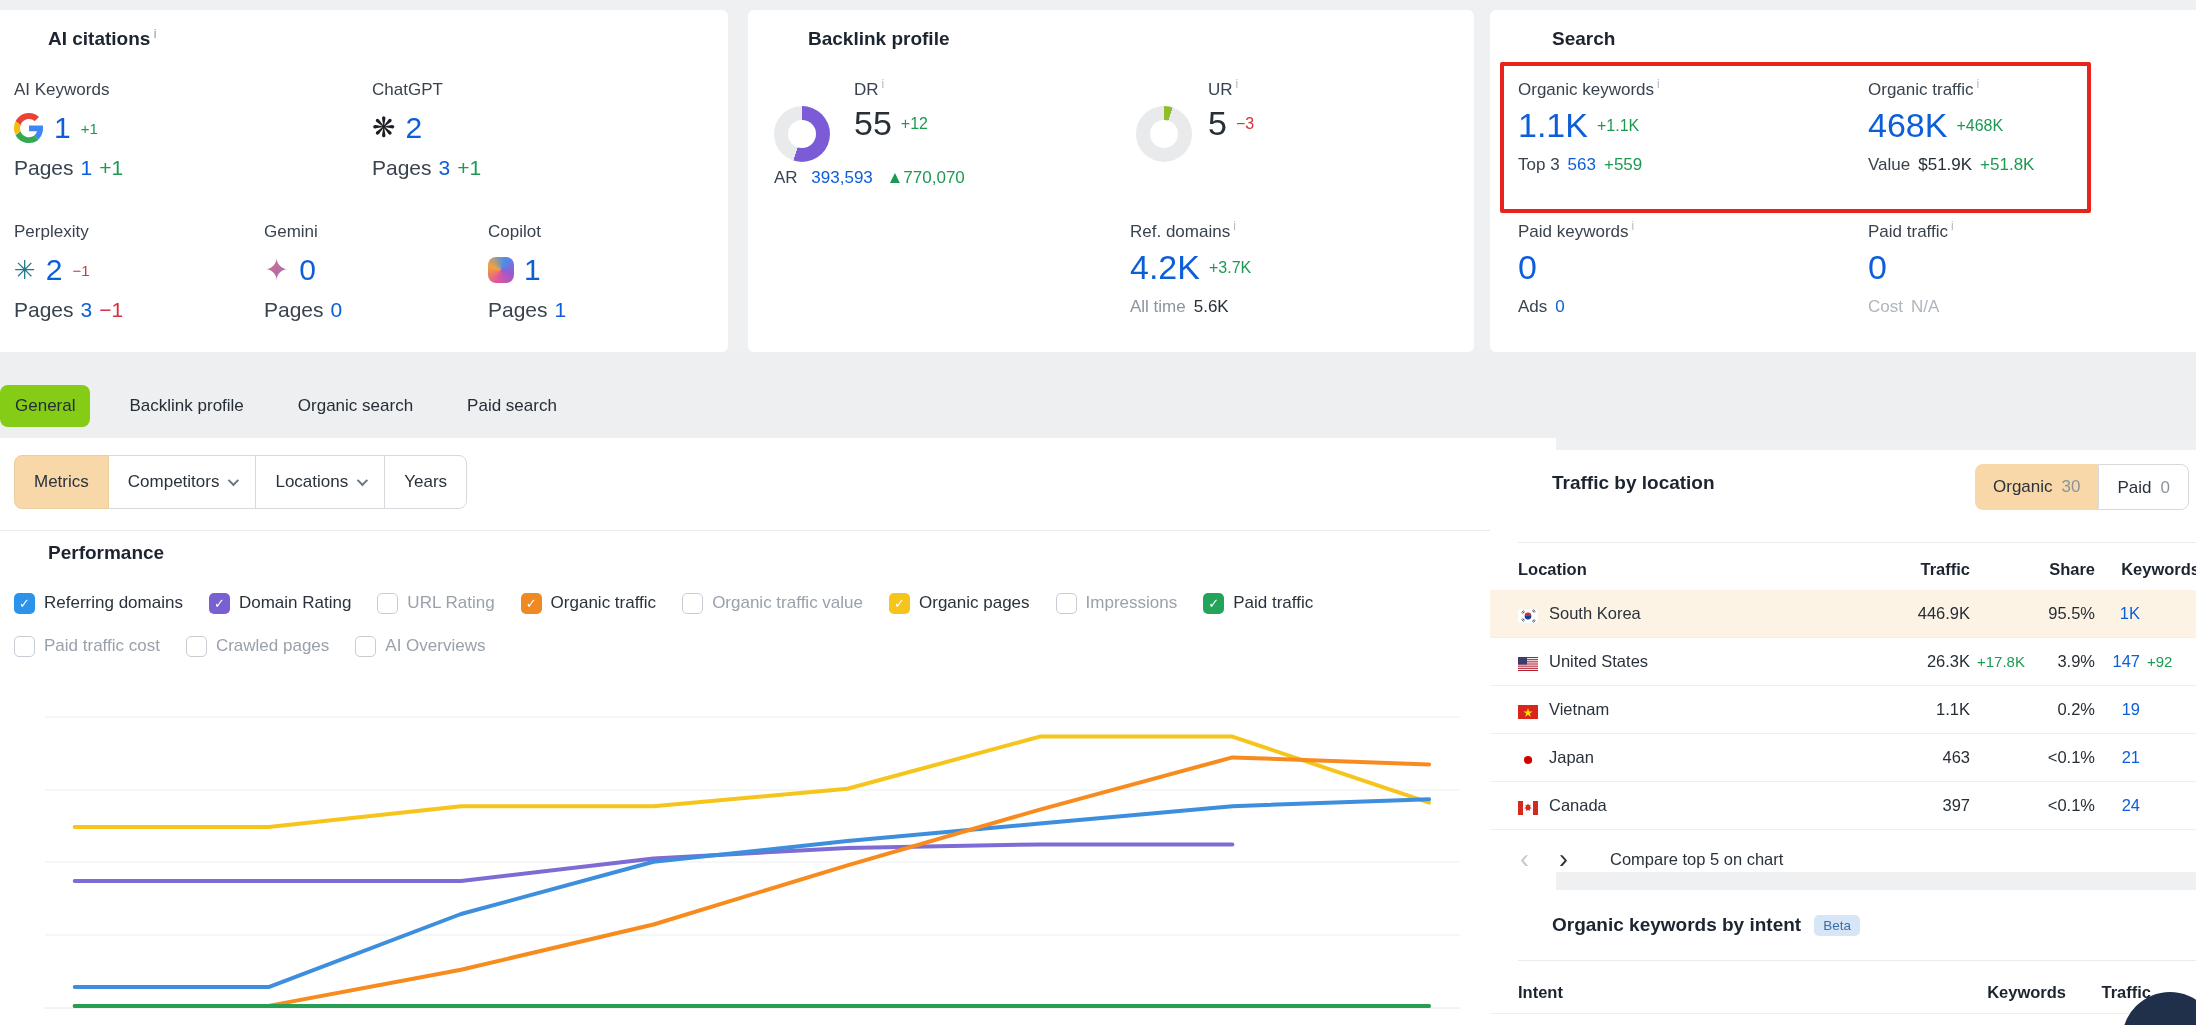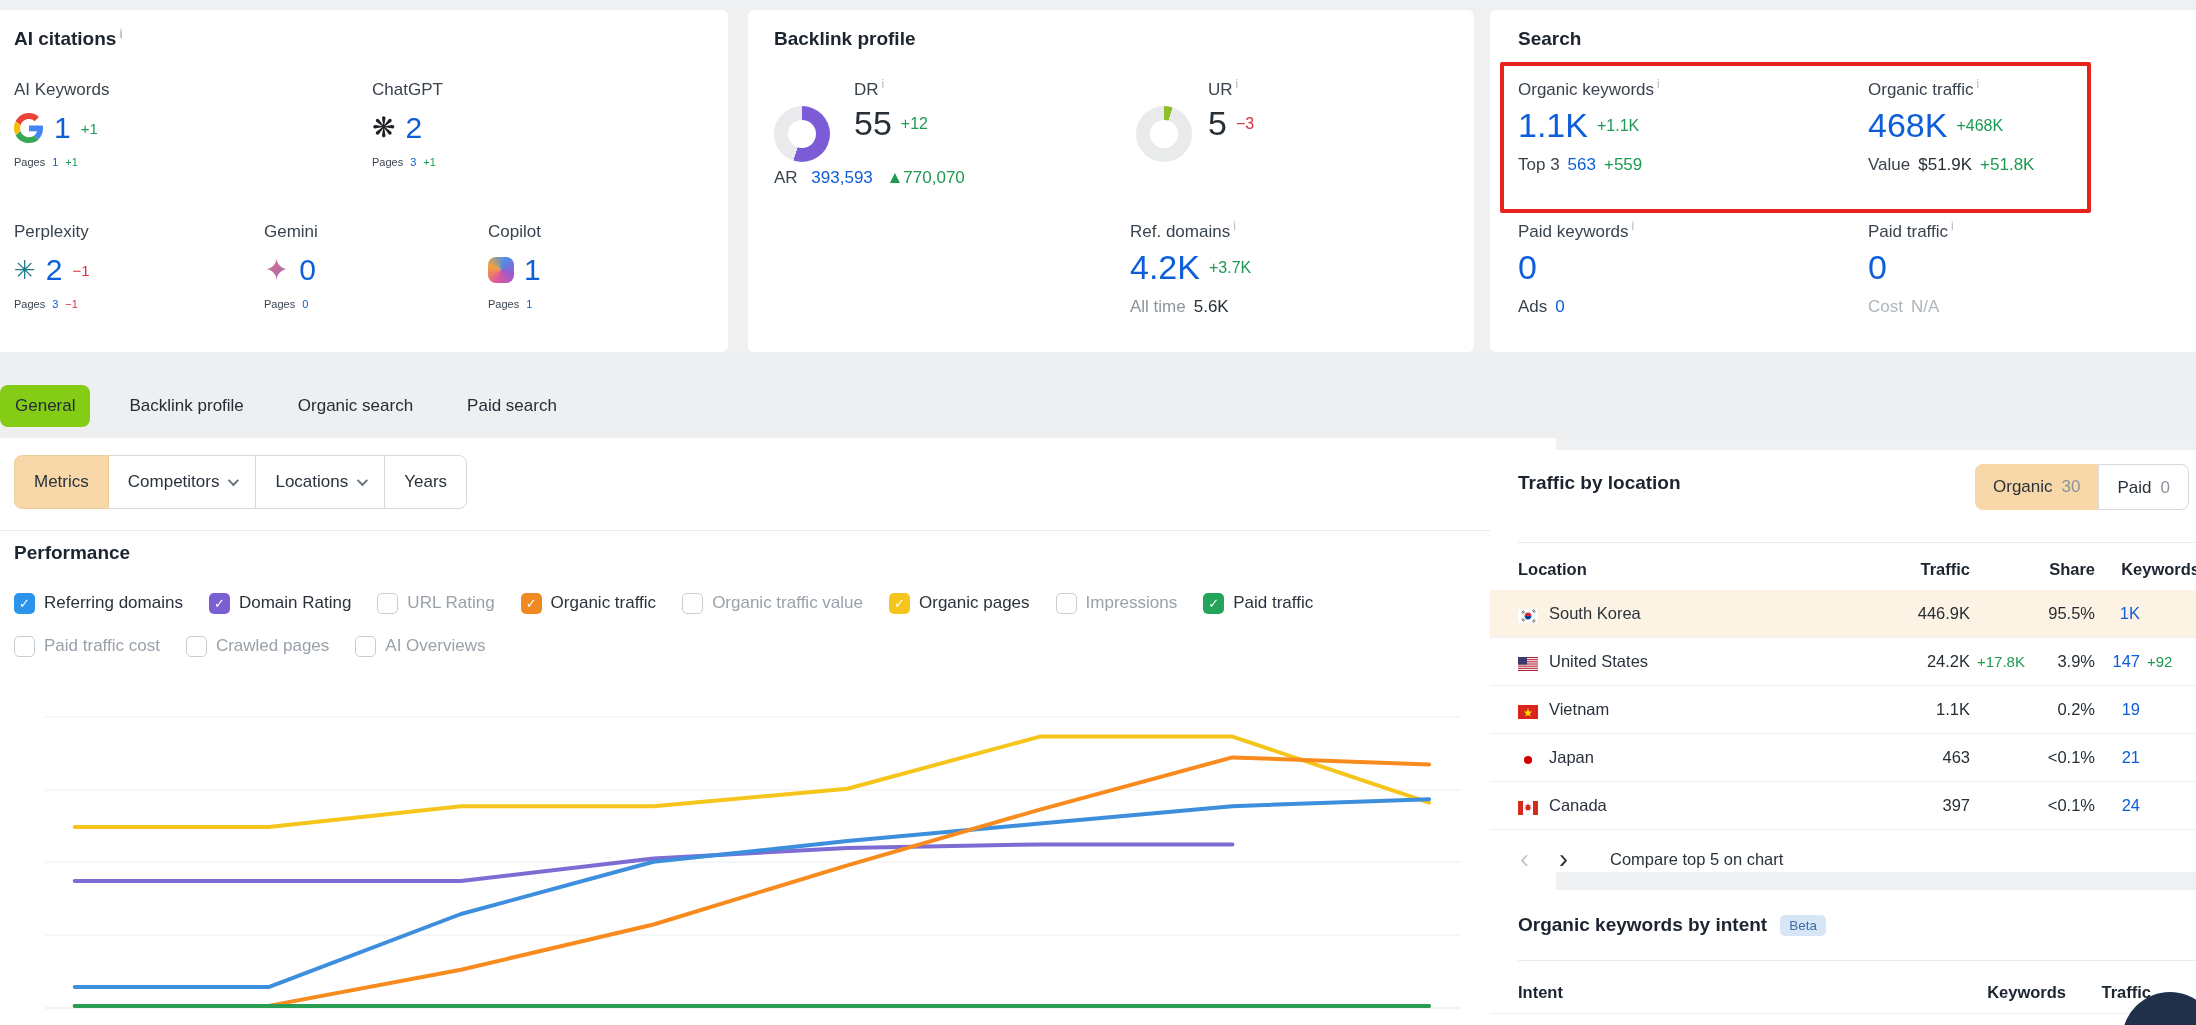--- a/index.html
+++ b/index.html
@@ -2,21 +2,21 @@
 <html><head>
 <meta charset="utf-8">
 <style>
   * { margin:0; padding:0; box-sizing:border-box; }
   html,body { width:2196px; height:1025px; overflow:hidden; }
   body { font-family:"Liberation Sans","DejaVu Sans",sans-serif; background:#eef0f2; color:#2a323c; }
   .page { position:relative; width:2196px; height:1025px; overflow:hidden; }
 
   .card { position:absolute; background:#fff; border-radius:6px; }
 
-  .t-title { font-size:19px; font-weight:700; color:#1c2430; }
+  .t-title { font-size:19px; font-weight:700; color:#1c2430;margin-left:34px; }
   .lbl { font-size:17px; color:#39434e; }
   .big { font-size:34px; }
   .dark { color:#262e36; }
   .blue { color:#0d5ed9; }
   .green { color:#1c9a52; }
   .red { color:#d6323e; }
   .muted { color:#8c949e; }
   .faint { color:#aeb5bd; }
   .sup-i { font-size:12px; color:#b3bac2; margin-left:3px; vertical-align:super; line-height:0; }
   .delta { font-size:16px; margin-left:9px; }
@@ -28,21 +28,21 @@
   .card-bl { left:748px; top:10px; width:726px; height:342px; }
   .card-se { left:1490px; top:10px; width:716px; height:342px; }
   .card-title { position:absolute; left:26px; top:18px; }
   .card-se .card-title { left:28px; }
 
   .ai-item { position:absolute; width:240px; }
   .ai-label { font-size:17px; color:#39434e; }
   .ai-valrow { margin-top:8px; height:40px; display:flex; align-items:center; gap:10px; }
   .ai-num { font-size:30px; color:#0d5ed9; }
   .ai-delta { font-size:15px; }
-  .ai-pages { margin-top:8px; font-size:11px; color:#39434e; }
+  .ai-pages { margin-top:8px; font-size:21px; color:#39434e; }
   .ai-pages span { margin-left:7px; }
   .gicon svg { display:block; }
   .glyph-openai { font-size:28px; color:#1b1f24; line-height:1; }
   .glyph-pplx { font-size:26px; color:#1f7a8c; line-height:1; }
   .glyph-gemini { font-size:30px; line-height:1; background:linear-gradient(135deg,#e8717c,#8e6ac1); -webkit-background-clip:text; background-clip:text; color:transparent; }
   .glyph-copilot { width:26px; height:26px; border-radius:8px; background:conic-gradient(from 20deg,#4a8fe8,#9b59d0,#e0569b,#f2a33c,#4a8fe8); }
 
   .donut { position:absolute; width:56px; height:56px; border-radius:50%; }
   .donut::after { content:""; position:absolute; left:14px; top:14px; width:28px; height:28px; border-radius:50%; background:#fff; }
   .gauge-text { position:absolute; }
@@ -400,21 +400,21 @@
                   <rect y="6.45" width="20" height="1.1"></rect>
                   <rect y="8.6" width="20" height="1.1"></rect>
                   <rect y="10.75" width="20" height="1.1"></rect>
                   <rect y="12.9" width="20" height="1.1"></rect>
                 </g>
                 <rect width="9" height="7.55" fill="#3c3b6e"></rect>
               </svg>
             </span>
             <span>United States</span>
           </div>
-          <div class="cell-r dark">24.2K</div>
+          <div class="cell-r dark">26.3K</div>
           <div class="cell-dl green">+17.8K</div>
           <div class="cell-r dark">3.9%</div>
           <div class="cell-r blue">147</div>
           <div class="cell-dl green">+92</div>
         </div>
         <div class="loc-grid loc-row">
           <div class="loc-name">
             <span class="flag">
               <svg width="20" height="14" viewBox="0 0 20 14">
                 <rect width="20" height="14" fill="#da251d"></rect>

